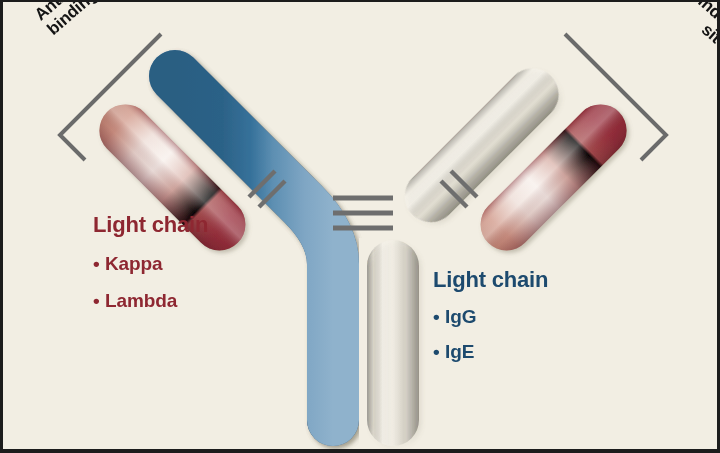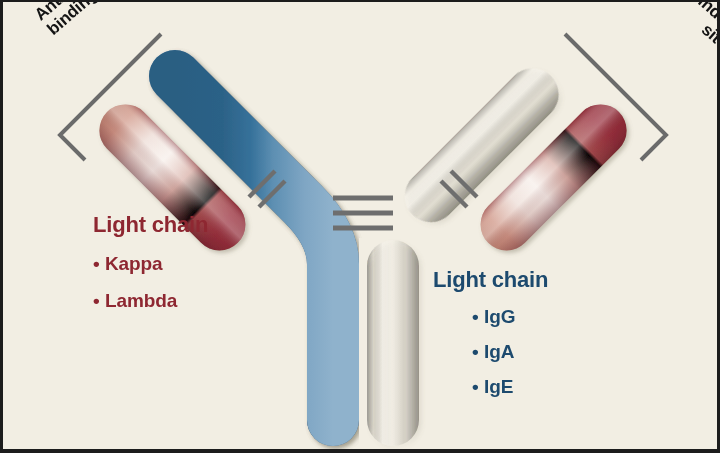--- a/index.html
+++ b/index.html
@@ -35,21 +35,21 @@
     letter-spacing:-0.1px;
   }
   #light-chain-block{left:90px;top:212px;color:#8e2731;}
   #light-chain-block .chain-title{font-size:22px;line-height:22px;}
   #light-chain-block .chain-item{font-size:19px;line-height:19px;}
   #light-chain-block .row{margin-top:18px;}
   #light-chain-block .row:first-child{margin-top:0;}
 
   #heavy-chain-block{left:430px;top:267px;color:#1d4a6e;}
   #heavy-chain-block .chain-title{font-size:22px;line-height:22px;}
-  #heavy-chain-block .chain-item{font-size:19px;line-height:19px;margin-left:39px;}
+  #heavy-chain-block .chain-item{font-size:19px;line-height:19px;}
   #heavy-chain-block .row{margin-top:16px;}
   #heavy-chain-block .row:first-child{margin-top:0;}
   .bullet-dot{display:inline-block;width:12px;}
 
   .ags-label{
     position:absolute;
     font-weight:bold;
     font-size:17px;
     line-height:19px;
     color:#141414;
@@ -213,21 +213,18 @@
         <span class="bullet-dot">•</span><span>Lambda</span>
       </div>
     </div>
 
     <div class="txt" id="heavy-chain-block">
       <div class="row chain-title">Light chain</div>
       <div class="row chain-item">
         <span class="bullet-dot">•</span><span>IgG</span>
       </div>
       <div class="row chain-item">
-        <span class="bullet-dot">•</span><span>IgA</span>
-      </div>
-      <div class="row chain-item">
         <span class="bullet-dot">•</span><span>IgE</span>
       </div>
     </div>
 
   </div>
 </div>
 
 </body></html>

